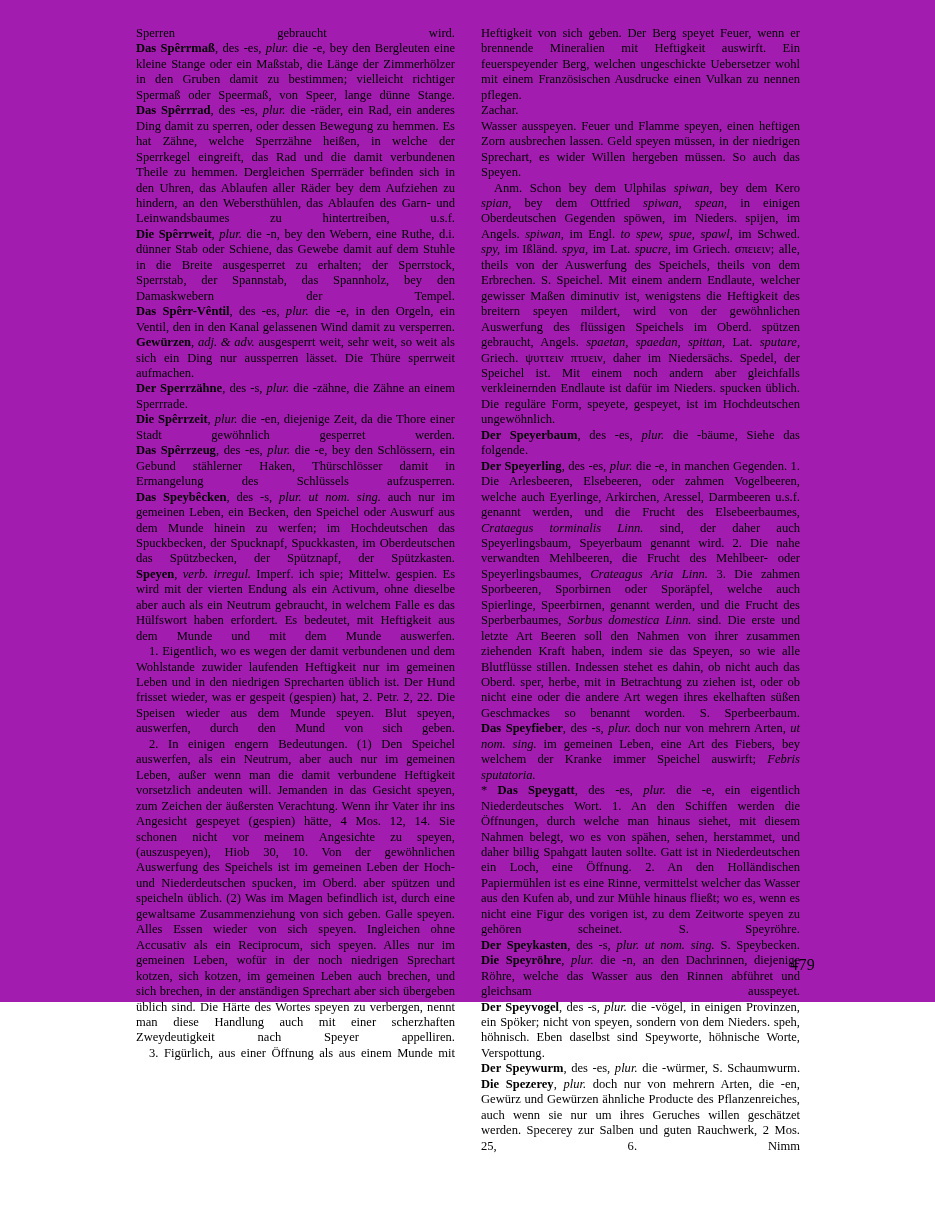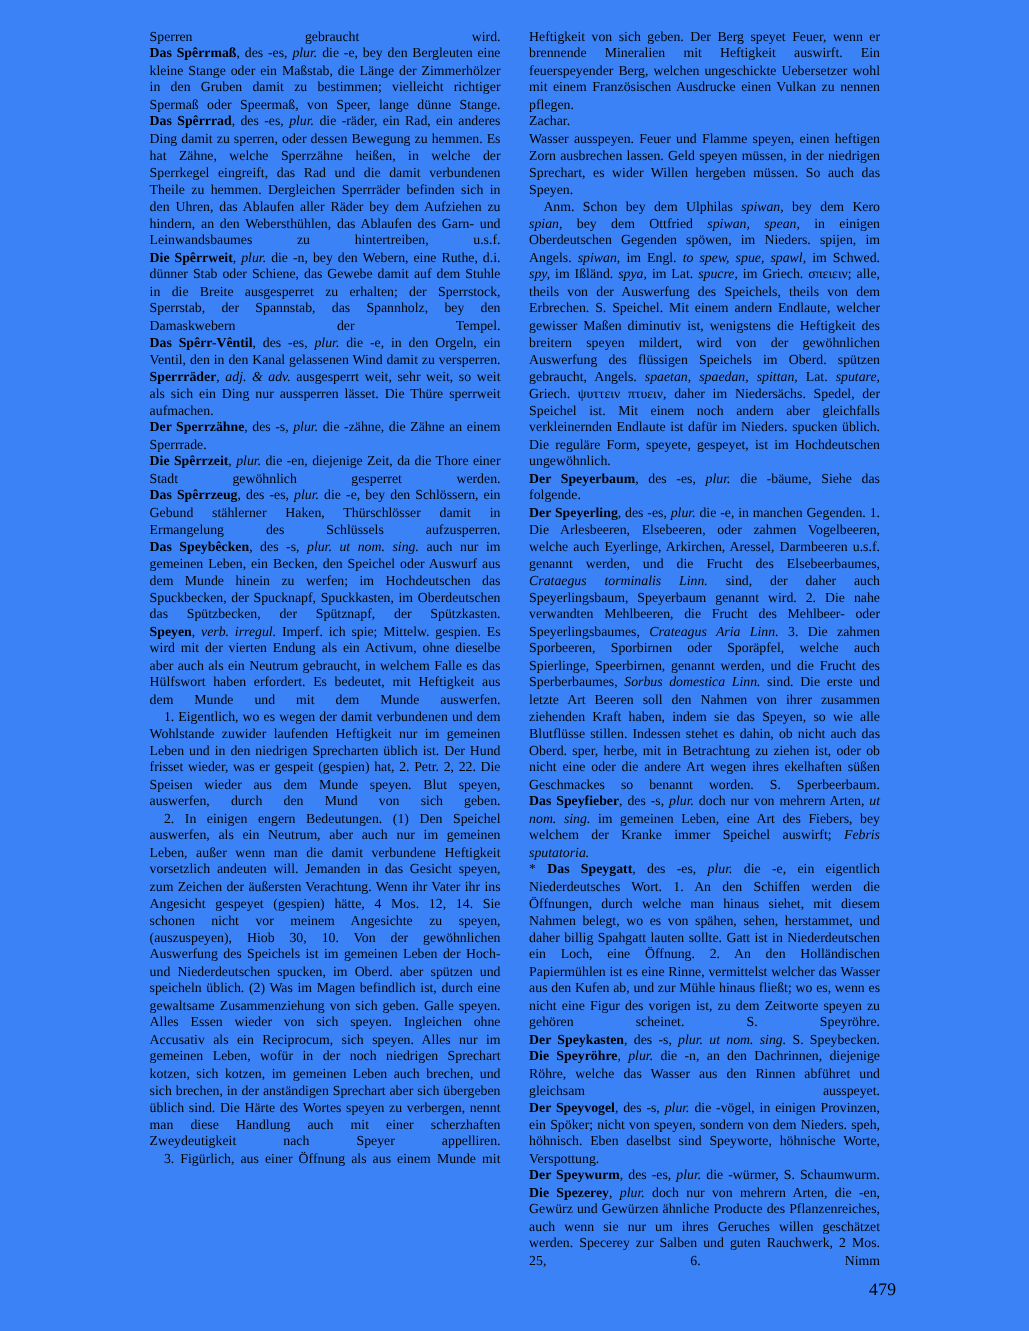--- a/index.html
+++ b/index.html
@@ -12,22 +12,22 @@
     height: 1210px;
     position: relative;
     font-family: "Liberation Serif", "DejaVu Serif", serif;
     color: #000000;
     overflow: hidden;
   }
   #page {
     position: absolute;
     left: 0; top: 0;
     width: 935px;
-    height: 1210px;
-    background: #3b82f6;
+    height: 1002px;
+    background: #a21caf;
   }
   #columns {
     position: absolute;
     left: 136px;
     top: 26px;
     width: 664px;
     height: 1140px;
     display: flex;
     flex-direction: row;
     gap: 26px;
@@ -76,21 +76,21 @@
 
 <div id="page">
 
   <div id="columns">
     <div class="col" id="left-col">
         <p class="full noindent" id="lc-0"><span>Sperren gebraucht wird.</span></p>
         <p class="full noindent" id="lc-1"><span class="hw">Das Spêrrmaß</span><span>, des -es, </span><span class="it">plur.</span><span> die -e, bey den Bergleuten eine kleine Stange oder ein Maßstab, die Länge der Zimmerhölzer in den Gruben damit zu bestimmen; vielleicht richtiger Spermaß oder Speermaß, von Speer, lange dünne Stange.</span></p>
         <p class="full noindent" id="lc-2"><span class="hw">Das Spêrrrad</span><span>, des -es, </span><span class="it">plur.</span><span> die -räder, ein Rad, ein anderes Ding damit zu sperren, oder dessen Bewegung zu hemmen. Es hat Zähne, welche Sperrzähne heißen, in welche der Sperrkegel eingreift, das Rad und die damit verbundenen Theile zu hemmen. Dergleichen Sperrräder befinden sich in den Uhren, das Ablaufen aller Räder bey dem Aufziehen zu hindern, an den Webersthühlen, das Ablaufen des Garn- und Leinwandsbaumes zu hintertreiben, u.s.f.</span></p>
         <p class="full noindent" id="lc-3"><span class="hw">Die Spêrrweit</span><span>, </span><span class="it">plur.</span><span> die -n, bey den Webern, eine Ruthe, d.i. dünner Stab oder Schiene, das Gewebe damit auf dem Stuhle in die Breite ausgesperret zu erhalten; der Sperrstock, Sperrstab, der Spannstab, das Spannholz, bey den Damaskwebern der Tempel.</span></p>
         <p class="full noindent" id="lc-4"><span class="hw">Das Spêrr-Vêntil</span><span>, des -es, </span><span class="it">plur.</span><span> die -e, in den Orgeln, ein Ventil, den in den Kanal gelassenen Wind damit zu versperren.</span></p>
-        <p class="full noindent" id="lc-5"><span class="hw">Sperrräder</span><span>, </span><span class="it">adj. &amp; adv.</span><span> ausgesperrt weit, sehr weit, so weit als sich ein Ding nur aussperren lässet. Die Thüre sperrweit aufmachen.</span></p>
+        <p class="full noindent" id="lc-5"><span class="hw">Gewürzen</span><span>, </span><span class="it">adj. &amp; adv.</span><span> ausgesperrt weit, sehr weit, so weit als sich ein Ding nur aussperren lässet. Die Thüre sperrweit aufmachen.</span></p>
         <p class="full noindent" id="lc-6"><span class="hw">Der Sperrzähne</span><span>, des -s, </span><span class="it">plur.</span><span> die -zähne, die Zähne an einem Sperrrade.</span></p>
         <p class="full noindent" id="lc-7"><span class="hw">Die Spêrrzeit</span><span>, </span><span class="it">plur.</span><span> die -en, diejenige Zeit, da die Thore einer Stadt gewöhnlich gesperret werden.</span></p>
         <p class="full noindent" id="lc-8"><span class="hw">Das Spêrrzeug</span><span>, des -es, </span><span class="it">plur.</span><span> die -e, bey den Schlössern, ein Gebund stählerner Haken, Thürschlösser damit in Ermangelung des Schlüssels aufzusperren.</span></p>
         <p class="full noindent" id="lc-10"><span class="hw">Das Speybêcken</span><span>, des -s, </span><span class="it">plur. ut nom. sing.</span><span> auch nur im gemeinen Leben, ein Becken, den Speichel oder Auswurf aus dem Munde hinein zu werfen; im Hochdeutschen das Spuckbecken, der Spucknapf, Spuckkasten, im Oberdeutschen das Spützbecken, der Spütznapf, der Spützkasten.</span></p>
         <p class="full noindent" id="lc-11"><span class="hw">Speyen</span><span>, </span><span class="it">verb. irregul.</span><span> Imperf. ich spie; Mittelw. gespien. Es wird mit der vierten Endung als ein Activum, ohne dieselbe aber auch als ein Neutrum gebraucht, in welchem Falle es das Hülfswort haben erfordert. Es bedeutet, mit Heftigkeit aus dem Munde und mit dem Munde auswerfen.</span></p>
         <p class="full indent" id="lc-12"><span>1. Eigentlich, wo es wegen der damit verbundenen und dem Wohlstande zuwider laufenden Heftigkeit nur im gemeinen Leben und in den niedrigen Sprecharten üblich ist. Der Hund frisset wieder, was er gespeit (gespien) hat, 2. Petr. 2, 22. Die Speisen wieder aus dem Munde speyen. Blut speyen, auswerfen, durch den Mund von sich geben.</span></p>
         <p class="full indent" id="lc-13"><span>2. In einigen engern Bedeutungen. (1) Den Speichel auswerfen, als ein Neutrum, aber auch nur im gemeinen Leben, außer wenn man die damit verbundene Heftigkeit vorsetzlich andeuten will. Jemanden in das Gesicht speyen, zum Zeichen der äußersten Verachtung. Wenn ihr Vater ihr ins Angesicht gespeyet (gespien) hätte, 4 Mos. 12, 14. Sie schonen nicht vor meinem Angesichte zu speyen, (auszuspeyen), Hiob 30, 10. Von der gewöhnlichen Auswerfung des Speichels ist im gemeinen Leben der Hoch- und Niederdeutschen spucken, im Oberd. aber spützen und speicheln üblich. (2) Was im Magen befindlich ist, durch eine gewaltsame Zusammenziehung von sich geben. Galle speyen. Alles Essen wieder von sich speyen. Ingleichen ohne Accusativ als ein Reciprocum, sich speyen. Alles nur im gemeinen Leben, wofür in der noch niedrigen Sprechart kotzen, sich kotzen, im gemeinen Leben auch brechen, und sich brechen, in der anständigen Sprechart aber sich übergeben üblich sind. Die Härte des Wortes speyen zu verbergen, nennt man diese Handlung auch mit einer scherzhaften Zweydeutigkeit nach Speyer appelliren.</span></p>
         <p class="full indent" id="lc-14"><span>3. Figürlich, aus einer Öffnung als aus einem Munde mit</span></p>
       </div>
     <div class="col" id="right-col">

